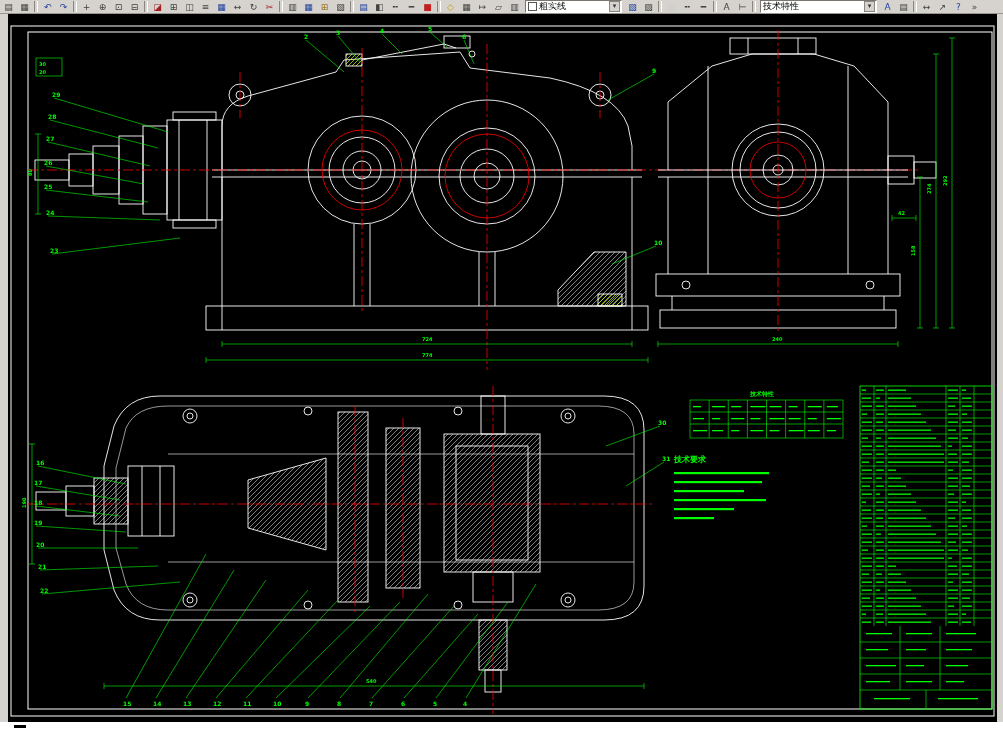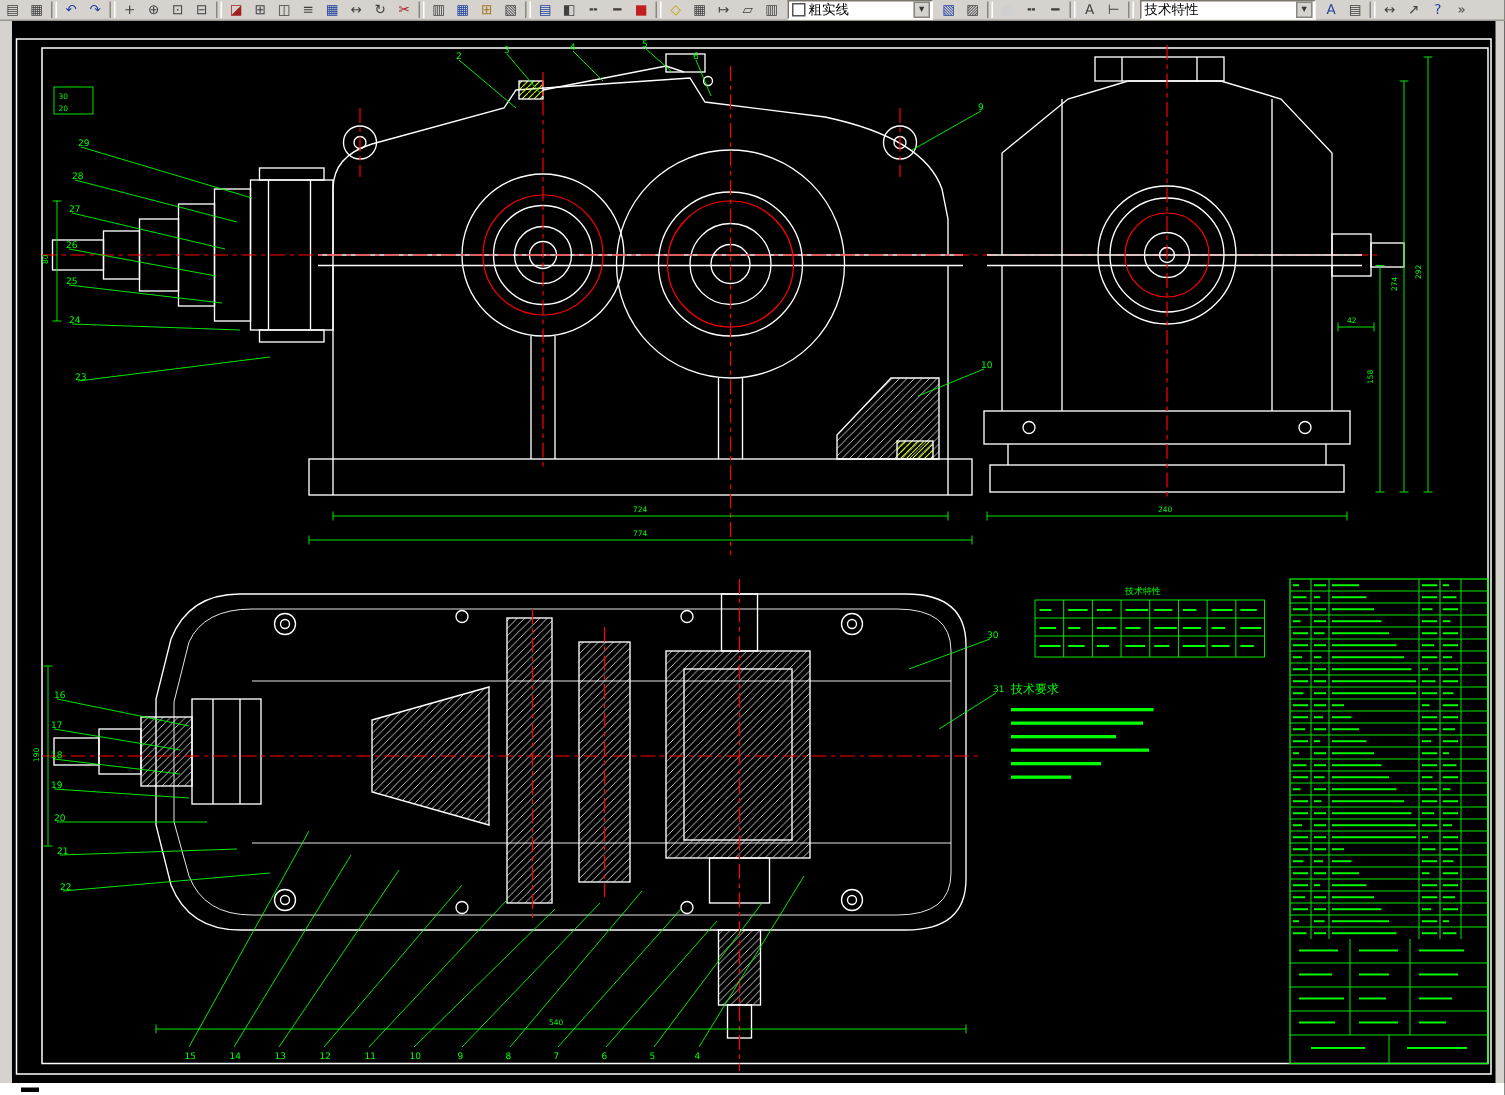--- a/index.html
+++ b/index.html
@@ -12,21 +12,21 @@
   .tb-icon{width:13px;height:12px;flex:0 0 auto;display:flex;align-items:center;justify-content:center;
            font-size:9px;line-height:12px;cursor:default;border:1px solid transparent;}
   .tb-sep{width:2px;height:11px;flex:0 0 auto;border-left:1px solid #8a867f;border-right:1px solid #fff;margin:0 1px;}
   .tb-dd{height:11px;background:#fff;border:1px solid;border-color:#7a766f #fff #fff #7a766f;
          display:flex;align-items:center;font-size:9px;padding:0 1px 0 2px;gap:2px;margin:0 2px;flex:0 0 auto;}
   .tb-dd .dd-label{white-space:nowrap;color:#000;}
   .dd-arrow{width:9px;height:9px;background:#d6d3ce;border:1px solid #8a867f;
             font-size:7px;line-height:9px;text-align:center;color:#333;}
   .swatch{width:7px;height:7px;border:1px solid #555;flex:0 0 auto;}
   
-  .canvas{position:absolute;top:14px;left:8px;width:989px;height:708px;background:#000;}
+  .canvas{position:absolute;top:14px;left:8px;width:989px;height:708px;background:#000;font-weight:bold;}
   svg text{font-family:"DejaVu Sans",sans-serif;}
   .gt{fill:#00ff00;font-size:6px;}
   .gts{fill:#00ff00;font-size:5px;}
   .gl{stroke:#00ff00;stroke-width:0.6;}
   
   .statusbar{position:absolute;left:0;bottom:0;width:1003px;height:8px;background:#fff;}
   .cmd-mark{position:absolute;left:14px;top:3px;width:12px;height:3px;background:#000;}
 </style>
 </head>
 <body>

